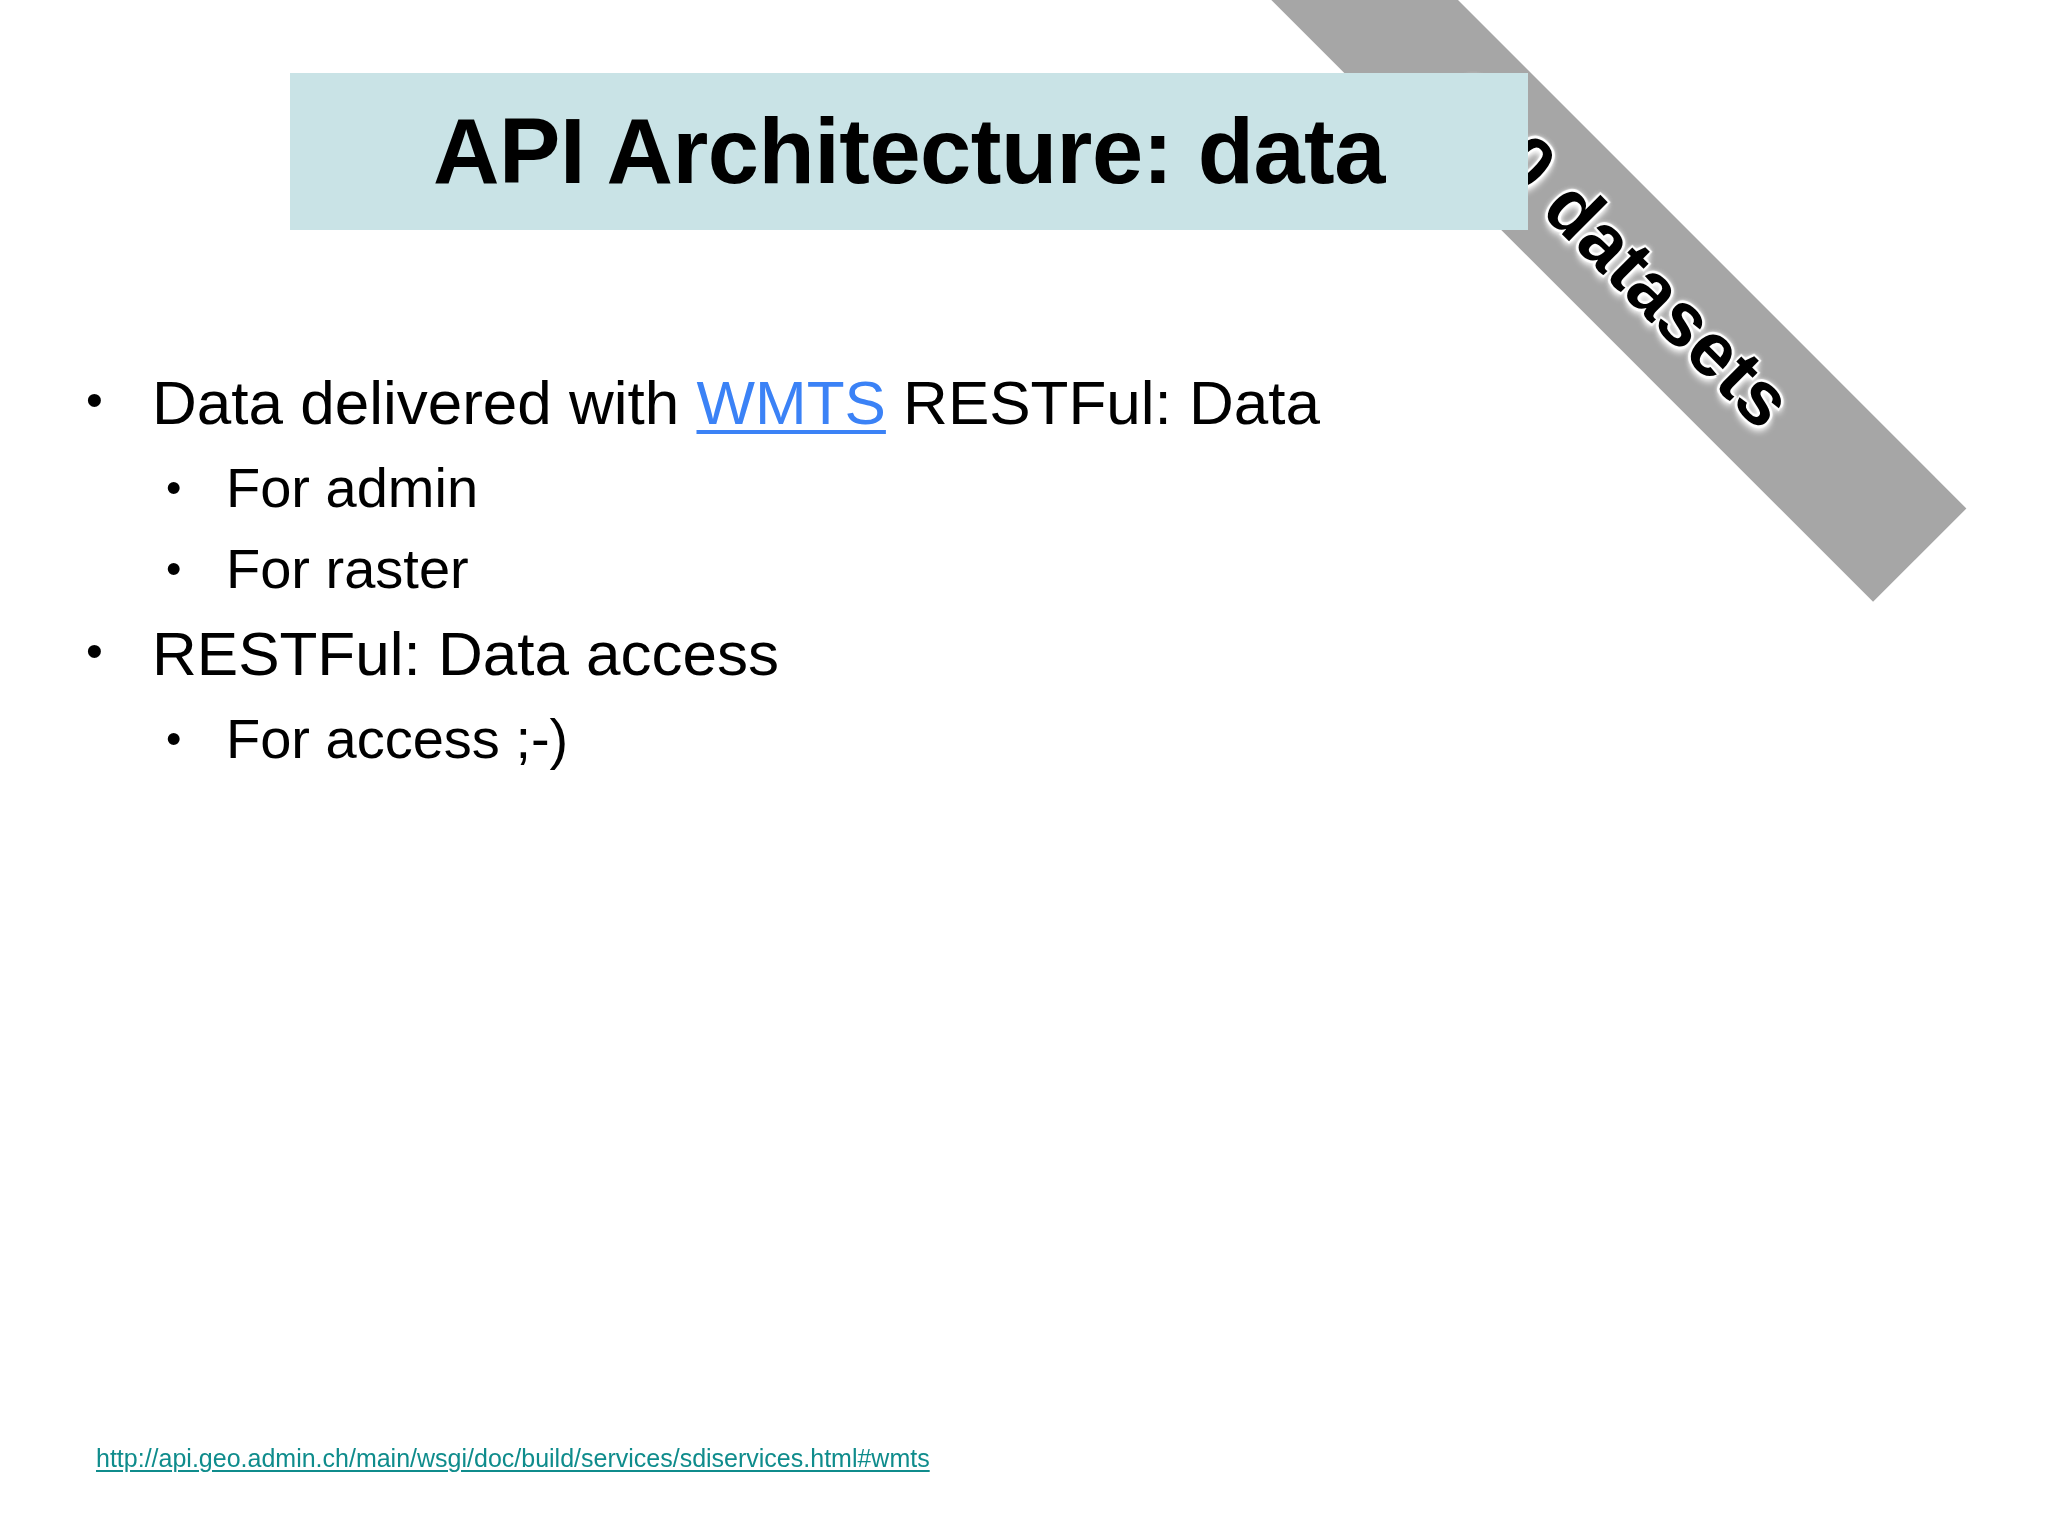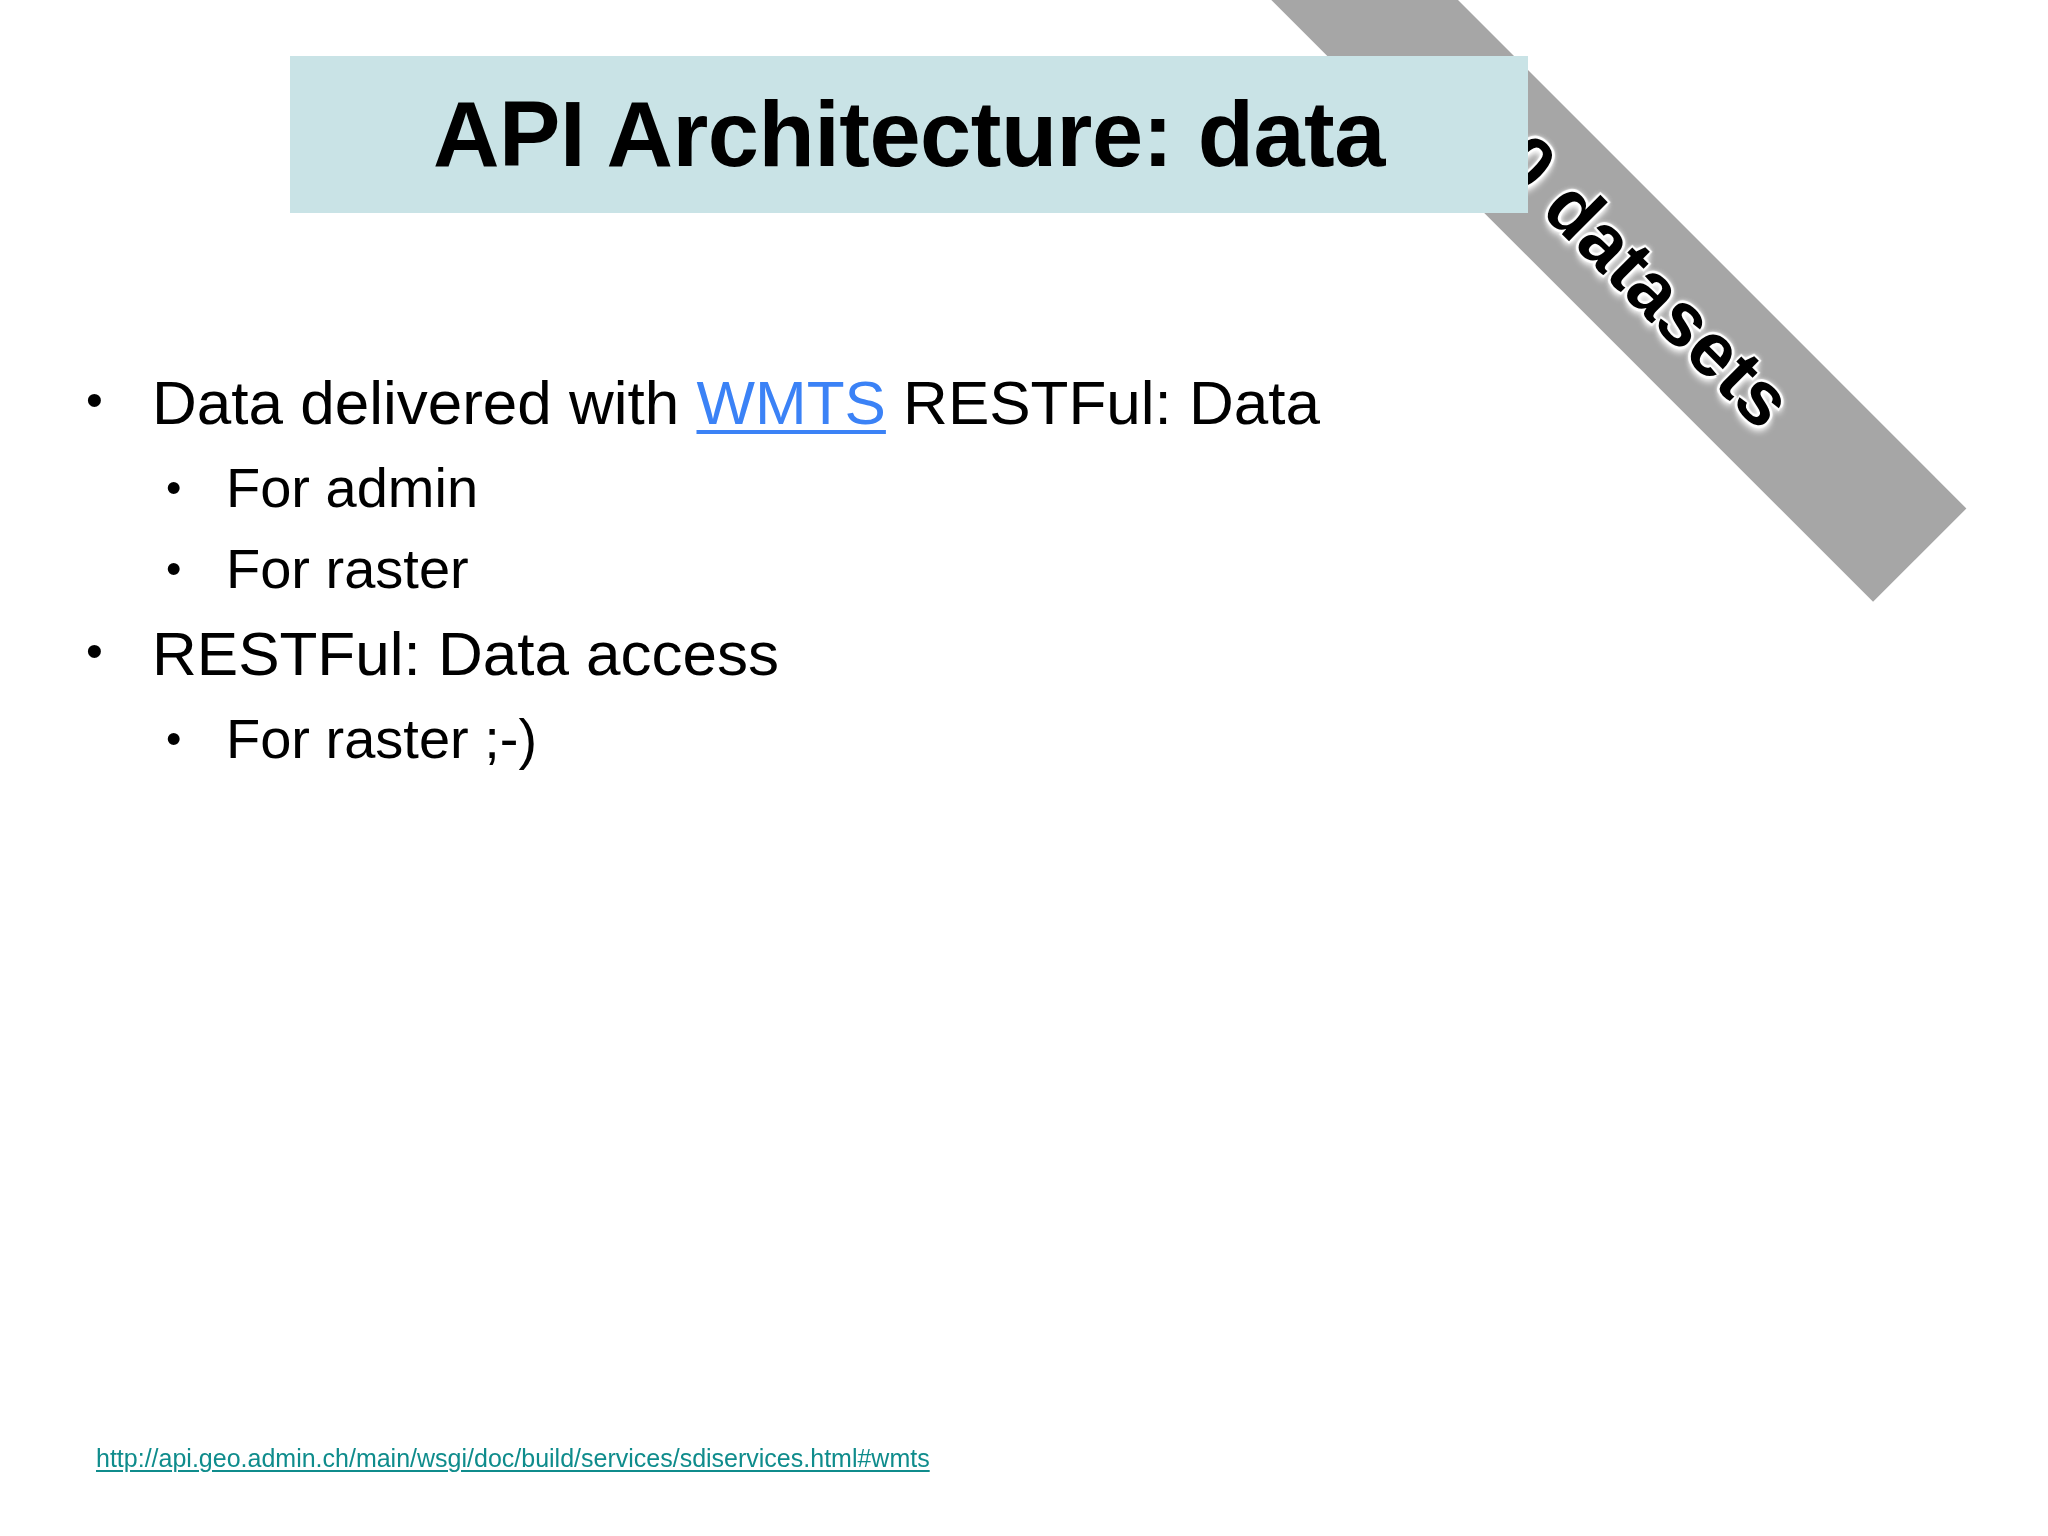--- a/index.html
+++ b/index.html
@@ -50,21 +50,21 @@
       -2px -2px 1px #ffffff,
       2px -2px 1px #ffffff,
       -2px 2px 1px #ffffff,
       4px 4px 7px #ffffff;
   }
 
   
   #title-box {
     position: absolute;
     left: 290px;
-    top: 56px;
+    top: 73px;
     width: 1238px;
     height: 157px;
     background: #c9e3e6;
     display: flex;
     align-items: center;
     justify-content: center;
   }
   #title-text {
     font-family: "Liberation Sans", sans-serif;
     font-weight: bold;
@@ -170,20 +170,20 @@
       <span class="bullet-text">For raster</span>
     </div>
 
     <div class="bullet-row level-1">
       <span class="bullet-marker">•</span>
       <span class="bullet-text">RESTFul: Data access</span>
     </div>
 
     <div class="bullet-row level-2">
       <span class="bullet-marker">•</span>
-      <span class="bullet-text">For raster ;-)</span>
+      <span class="bullet-text">For access ;-)</span>
     </div>
 
   </div>
 
   <a id="footer-link" href="#">http://api.geo.admin.ch/main/wsgi/doc/build/services/sdiservices.html#wmts</a>
 
 </div>
 
 </body></html>

